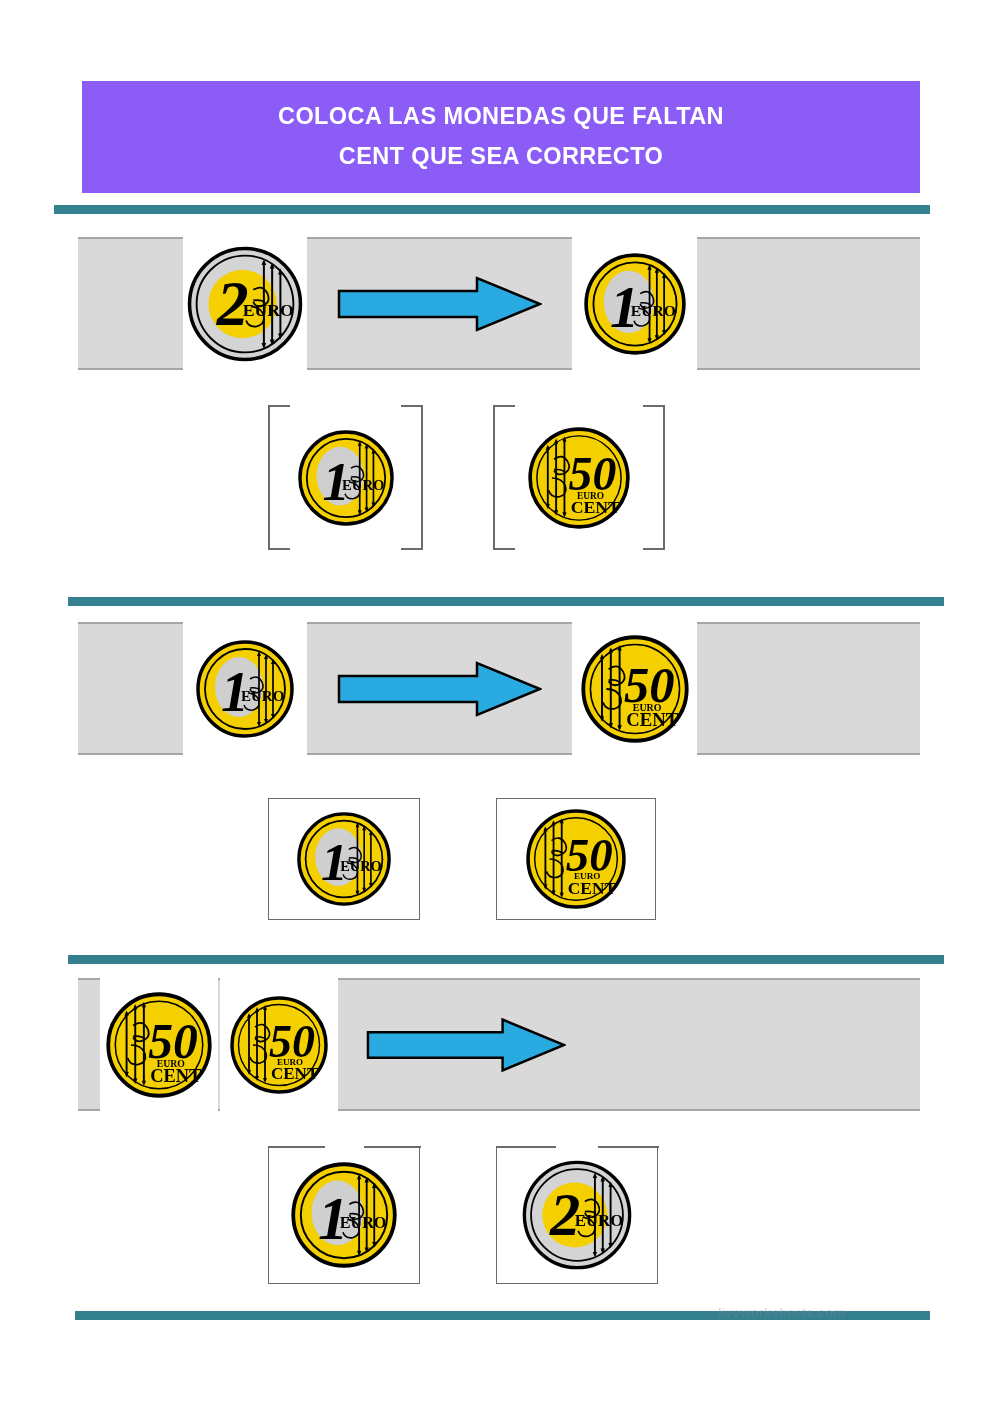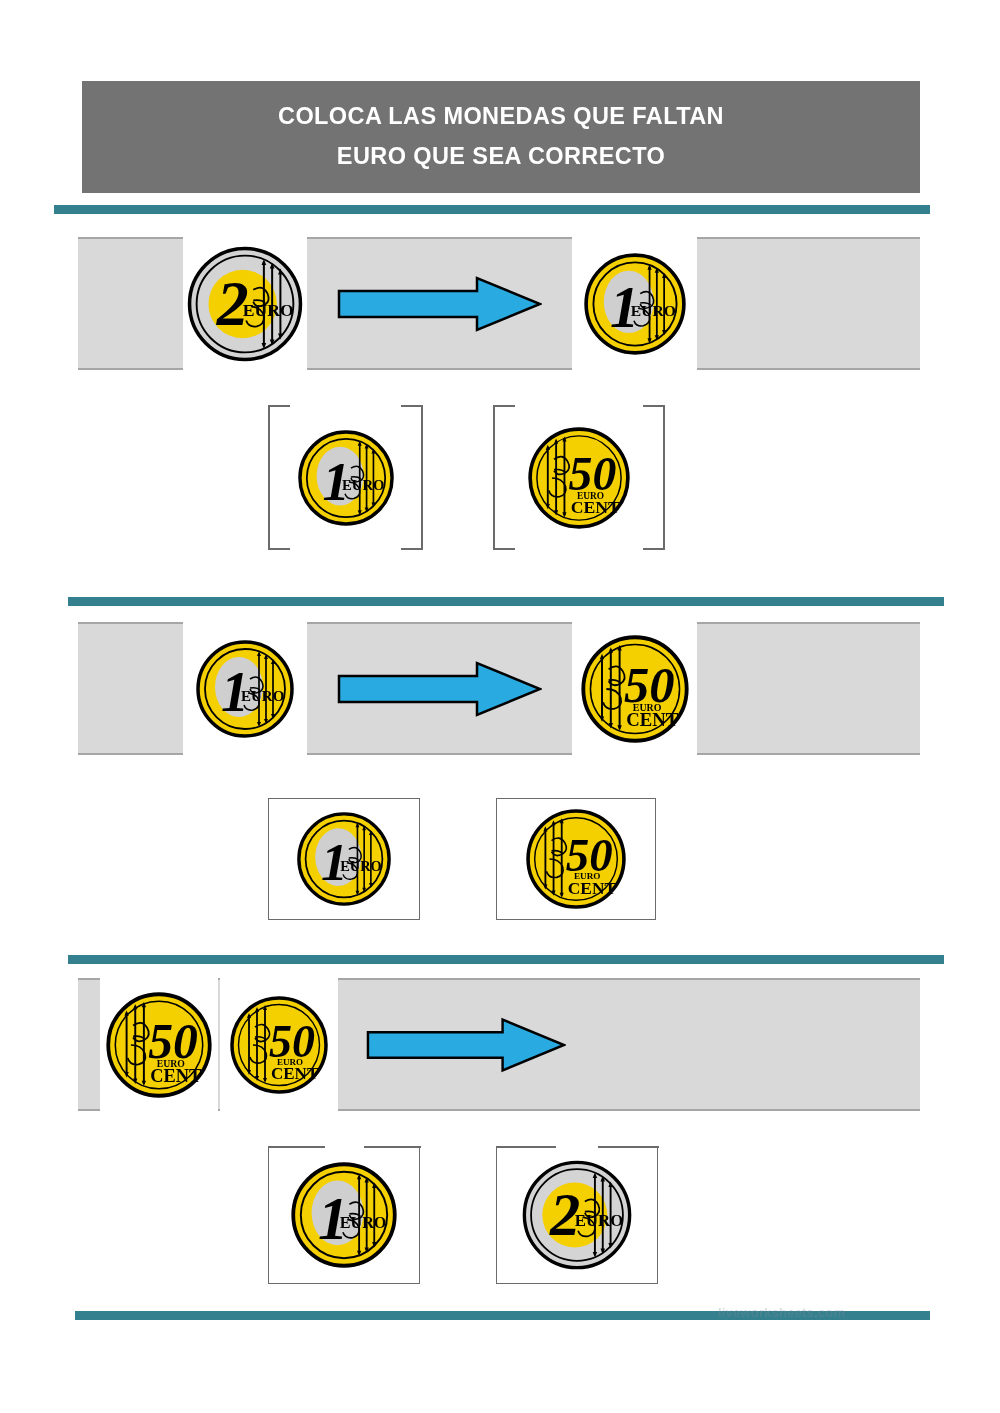--- a/index.html
+++ b/index.html
@@ -15,21 +15,21 @@
     overflow: hidden;
   }
 
   
   .title-banner {
     position: absolute;
     left: 82px;
     top: 81px;
     width: 838px;
     height: 112px;
-    background: #737373;
+    background: #8b5cf6;
     color: #ffffff;
     display: flex;
     flex-direction: column;
     align-items: center;
     justify-content: center;
     gap: 14px;
   }
   .title-line {
     font-size: 23.5px;
     font-weight: bold;
@@ -171,21 +171,21 @@
     pointer-events: none;
   }
 
   .coin-svg { display: block; }
 </style>
 </head>
 <body>
 
 <div class="title-banner">
   <div class="title-line">COLOCA LAS MONEDAS QUE FALTAN</div>
-  <div class="title-line">EURO QUE SEA CORRECTO</div>
+  <div class="title-line">CENT QUE SEA CORRECTO</div>
 </div>
 
 <div class="rule rule-1"></div>
 <div class="rule rule-2"></div>
 <div class="rule rule-3"></div>
 <div class="rule rule-4"></div>
 
 <div class="strip strip-1">
   <div class="gray" style="left:0px;   width:105px;"></div>
   <div class="gap" style="left:105px; width:124px;"></div>

